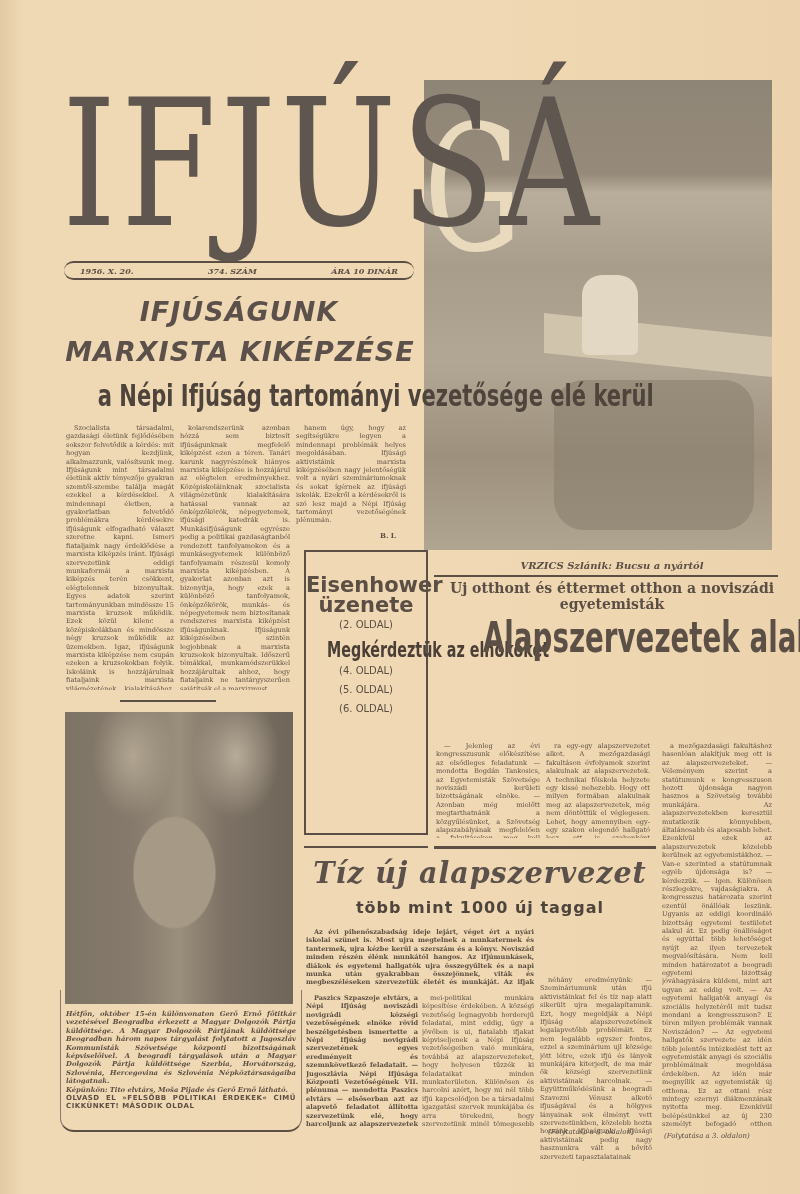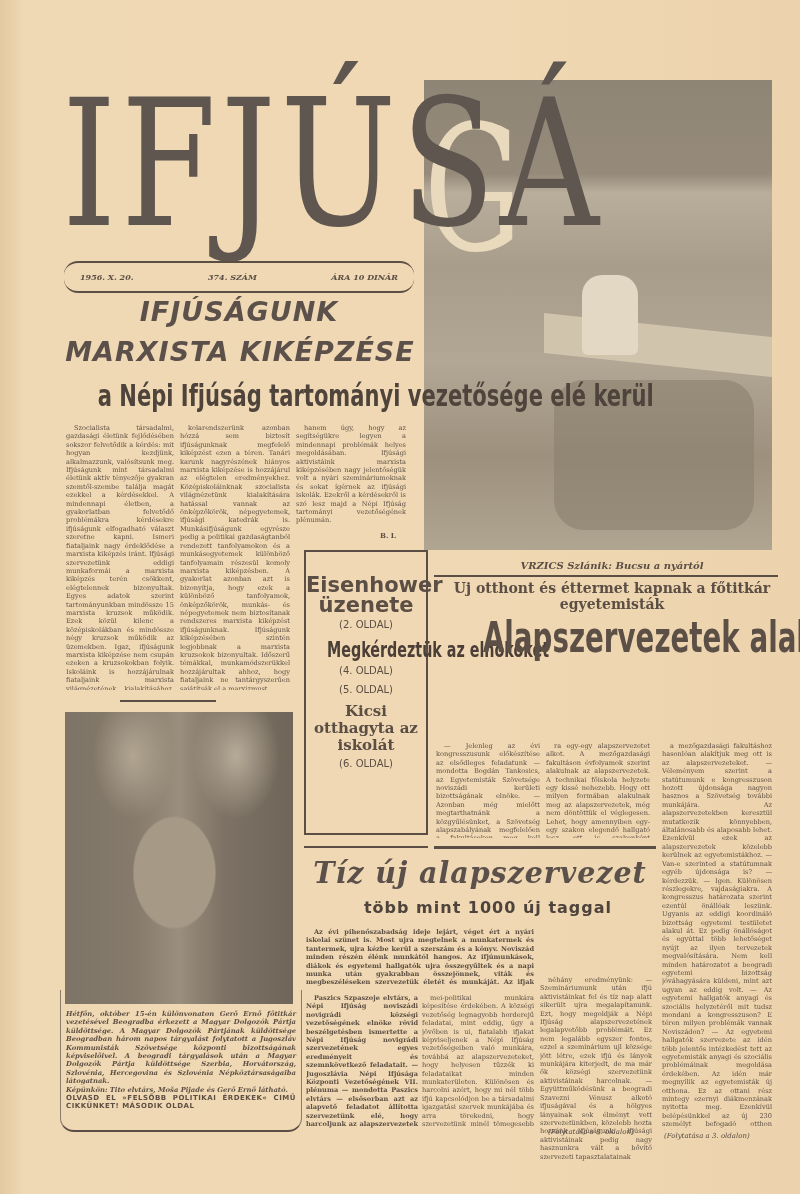--- a/index.html
+++ b/index.html
@@ -1,20 +1,20 @@
 <!DOCTYPE html>
 <html><head>
 <meta charset="utf-8">
 <style>
   html,body{margin:0;padding:0;}
   body{width:800px;height:1194px;background:#ecd5b0;position:relative;overflow:hidden;font-family:"DejaVu Serif",serif;color:#4a3c30;}
   .page{position:absolute;left:0;top:0;width:800px;height:1194px;background:linear-gradient(90deg,#e2c9a2 0,#efd8b4 3%,#efd8b3 60%,#ecd3ad 100%);}
   .abs{position:absolute;}
   .masthead{left:62px;top:70px;width:520px;height:190px;font-family:"DejaVu Serif",serif;font-size:176px;line-height:190px;letter-spacing:6px;color:#5f5650;transform:scaleX(0.78);transform-origin:left top;white-space:nowrap;font-weight:normal;}
-  .dateline{left:64px;top:261px;width:350px;height:32px;border-top:2px solid #5b4e44;border-bottom:2px solid #5b4e44;border-radius:14px;display:flex;justify-content:space-between;align-items:center;padding:0 16px;box-sizing:border-box;font-size:8px;font-style:italic;font-weight:bold;color:#5b4e44;}
+  .dateline{left:64px;top:261px;width:350px;height:19px;border-top:2px solid #5b4e44;border-bottom:2px solid #5b4e44;border-radius:14px;display:flex;justify-content:space-between;align-items:center;padding:0 16px;box-sizing:border-box;font-size:8px;font-style:italic;font-weight:bold;color:#5b4e44;}
   .photo{background:#a99c88;}
   .photo-lake{left:424px;top:80px;width:348px;height:470px;background:
      linear-gradient(180deg,#8f8576 0,#968b7a 20%,#b9ae9b 24%,#a89d8a 40%,#b2a794 60%,#9d917e 80%,#b0a591 100%);}
   .photo-lake .pier{position:absolute;left:120px;top:245px;width:228px;height:40px;background:#d0c4ad;transform:skewY(6deg);}
   .photo-lake .girl{position:absolute;left:158px;top:195px;width:56px;height:80px;background:#e3d8c3;border-radius:20px 20px 6px 6px;}
   .photo-lake .reflect{position:absolute;left:130px;top:300px;width:200px;height:150px;background:#8a7f6e;opacity:.6;border-radius:30px;}
   .photo-lake .G{position:absolute;left:0;top:20px;font-size:175px;line-height:180px;color:#e9d9bd;font-family:"DejaVu Serif",serif;transform:scaleX(0.7);transform-origin:left top;}
   .caption-lake{left:452px;top:560px;width:320px;font-size:10px;font-style:italic;color:#5b4e44;text-align:center;font-weight:bold;}
   .rule{background:#5b4e44;height:2px;}
   .h1a{left:64px;top:296px;width:350px;text-align:center;font-family:"DejaVu Sans",sans-serif;font-weight:bold;font-style:italic;font-size:27px;color:#5c504a;letter-spacing:1px;}
@@ -24,21 +24,21 @@
   .col p{margin:0;text-indent:8px;}
   .box{left:304px;top:550px;width:124px;height:285px;border:2px solid #5b4e44;box-sizing:border-box;text-align:center;}
   .box .t1{margin-top:23px;font-family:"DejaVu Sans",sans-serif;font-weight:bold;font-size:21px;line-height:20px;color:#5b4e44;}
   .box .pg{font-family:"DejaVu Sans",sans-serif;font-size:10px;color:#5b4e44;margin:4px 0 8px;}
   .box .t2{font-family:"DejaVu Sans",sans-serif;font-weight:bold;font-size:22px;line-height:23px;color:#4a3e37;transform:scaleX(0.65);white-space:nowrap;}
   .box .t3{font-family:"DejaVu Serif",serif;font-weight:bold;font-style:italic;font-size:11px;line-height:13px;color:#5b4e44;}
   .box .t4{font-family:"DejaVu Serif",serif;font-weight:bold;font-size:15px;line-height:17px;color:#5b4e44;}
   .sub1{left:434px;top:580px;width:356px;text-align:center;font-family:"DejaVu Serif",serif;font-weight:bold;font-size:14px;line-height:16px;color:#5b4e44;}
   .h2{left:420px;top:615px;width:370px;text-align:center;font-family:"DejaVu Sans",sans-serif;font-weight:bold;font-size:42px;line-height:46px;color:#5c4f46;transform:scaleX(0.66);transform-origin:center top;white-space:nowrap;}
   .h3{left:300px;top:855px;width:360px;text-align:center;font-family:"DejaVu Serif",serif;font-weight:bold;font-style:italic;font-size:30px;color:#5c504a;letter-spacing:1px;transform:scaleX(0.95);}
-  .h3b{left:308px;top:898px;width:360px;text-align:center;font-family:"DejaVu Sans",sans-serif;font-weight:bold;font-size:16px;color:#4f443c;letter-spacing:1px;}
+  .h3b{left:300px;top:898px;width:360px;text-align:center;font-family:"DejaVu Sans",sans-serif;font-weight:bold;font-size:16px;color:#4f443c;letter-spacing:1px;}
   .photo-men{left:65px;top:712px;width:228px;height:292px;background:
      radial-gradient(ellipse at 30% 15%,#b2a692 0,transparent 18%),
      radial-gradient(ellipse at 75% 15%,#b7ab98 0,transparent 18%),
      radial-gradient(ellipse at 48% 55%,#a69a87 0,#a69a87 24%,transparent 25%),
      linear-gradient(90deg,#7e7466 0,#857a6b 30%,#9a8f7c 50%,#7c7164 70%,#6f6659 100%);}
   .cap-men{left:66px;top:1010px;width:230px;font-size:6.8px;line-height:8.4px;font-style:italic;font-weight:bold;color:#5d4f43;text-align:justify;}
   .cap-men .bold{font-style:normal;font-family:"DejaVu Sans",sans-serif;font-size:7px;letter-spacing:.5px;}
   .frame-men{left:60px;top:990px;width:240px;height:140px;border-bottom:2px solid #5b4e44;border-radius:0 0 14px 14px;border-left:1px solid #8a7a6a;border-right:1px solid #8a7a6a;}
 </style>
 </head>
@@ -78,25 +78,24 @@
 
   <div class="abs caption-lake">VRZICS Szlánik: Bucsu a nyártól</div>
   <div class="abs rule" style="left:434px;top:575px;width:344px;"></div>
 
   <div class="abs box">
     <div class="t1">Eisenhower üzenete</div>
     <div class="pg">(2. OLDAL)</div>
     <div class="t2">Megkérdeztük az elnököket</div>
     <div class="pg">(4. OLDAL)</div>
     <div class="pg">(5. OLDAL)</div>
-    <div class="t4">Kicsi otthagyta az iskolát</div>
     <div class="pg">(6. OLDAL)</div>
   </div>
 
-  <div class="abs sub1">Uj otthont és éttermet kapnak a főtitkár egyetemisták</div>
+  <div class="abs sub1">Uj otthont és éttermet otthon a noviszádi egyetemisták</div>
   <div class="abs h2">Alapszervezetek alakulnak a fakultásokon</div>
 
   <div class="abs col" style="left:436px;top:742px;width:104px;height:96px;">
       <p>— Jelenleg az évi kongresszusunk előkészítése az elsődleges feladatunk — mondotta Bogdán Tankosics, az Egyetemisták Szövetsége noviszádi kerületi bizottságának elnöke. — Azonban még mielőtt megtarthatnánk a közgyűlésünket, a Szövetség alapszabályának megfelelően a fakultásokon meg kell alakítanunk az alapszervezeteket. A terv szerint a következő fakultásokon minden csoport, illetve minden katedra</p>
     </div>
   <div class="abs col" style="left:546px;top:742px;width:104px;height:96px;">
       <p>ra egy-egy alapszervezetet alkot. A mezőgazdasági fakultáson évfolyamok szerint alakulnak az alapszervezetek. A technikai főiskola helyzete egy kissé nehezebb. Hogy ott milyen formában alakulnak meg az alapszervezetek, még nem döntöttük el véglegesen. Lehet, hogy amennyiben egy-egy szakon elegendő hallgató lesz, ott is szakonként alakulnak az alapszervezetek. De amennyiben erre nem lesz lehetőség,</p>
     </div>
   <div class="abs col" style="left:662px;top:742px;width:110px;height:388px;">
       <p>a mezőgazdasági fakultáshoz hasonlóan alakítjuk meg ott is az alapszervezeteket. — Véleményem szerint a statútumunk e kongresszuson hozott újdonsága nagyon hasznos a Szövetség további munkájára. Az alapszervezetekben keresztül mutatkozik könnyebben, általánosabb és alaposabb lehet. Ezenkívül ezek az alapszervezetek közelebb kerülnek az egyetemistákhoz. — Van-e szerinted a statútumnak egyéb újdonsága is? — kérdezzük. — Igen. Különösen részlegekre, vajdaságiakra. A kongresszus határozata szerint ezentúl önállóak leszünk. Ugyanis az eddigi koordináló bizottság egyetemi testületet alakul át. Ez pedig önállóságot és egyúttal több lehetőséget nyújt az ilyen tervezetek megvalósítására. Nem kell minden határozatot a beogradi egyetemi bizottság jóváhagyására küldeni, mint azt ugyan az eddig volt. — Az egyetemi hallgatók anyagi és szociális helyzetéről mit tudsz mondani a kongresszuson? E téren milyen problémák vannak Noviszádon? — Az egyetemi hallgatók szervezete az idén több jelentős intézkedést tett az egyetemisták anyagi és szociális problémáinak megoldása érdekében. Az idén már megnyílik az egyetemisták új otthona. Ez az ottani rész mintegy ezernyi diákmenzának nyitotta meg. Ezenkívül belépésünkkel az új 230 személyt befogadó otthon építése is. Még csak a berendezés-</p>

